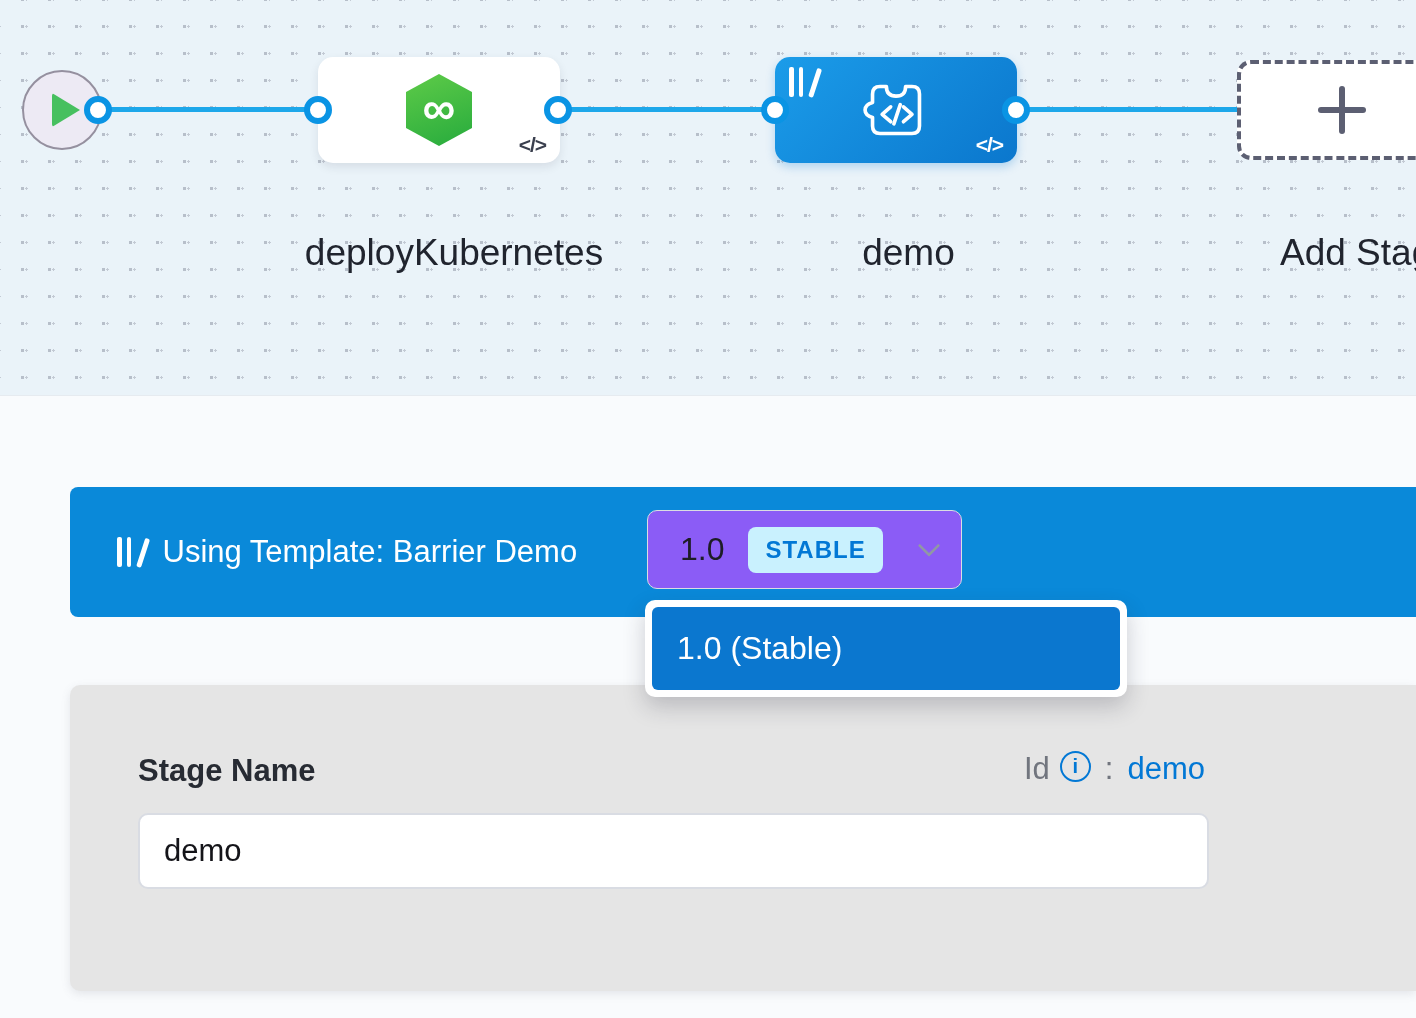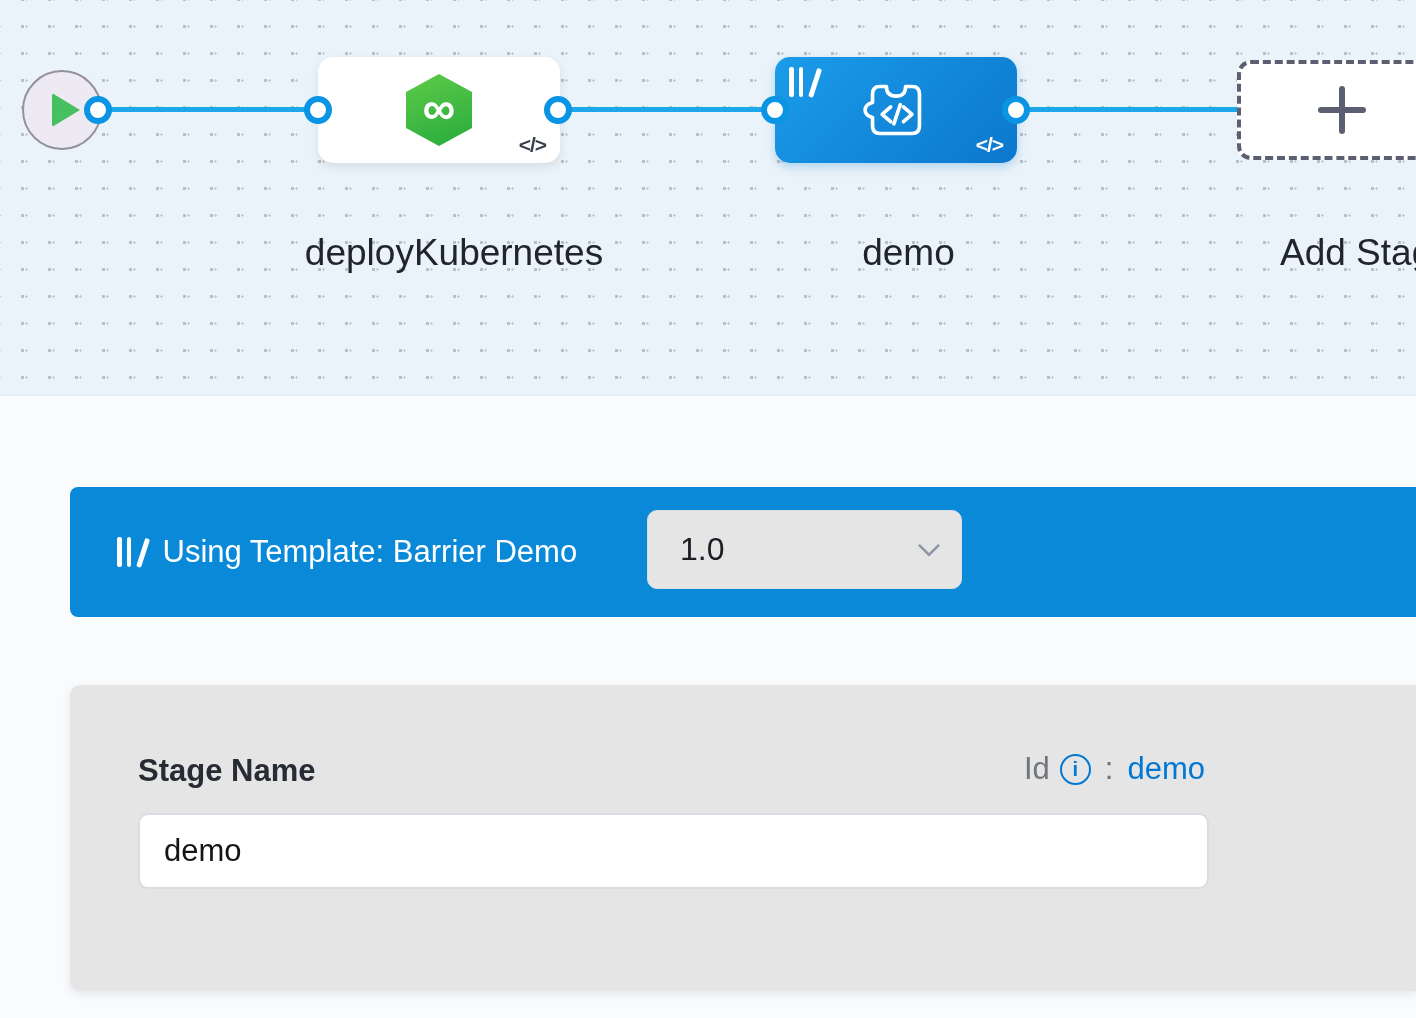--- a/index.html
+++ b/index.html
@@ -64,21 +64,21 @@
   .label-add { left:1256px; width:260px; white-space:nowrap; text-align:left; }
 
   
   .banner {
     position:absolute; left:70px; top:487px; width:1346px; height:130px;
     background:#0a89d9; border-radius:8px 0 0 8px; display:flex; align-items:center;
     padding-left:47px; z-index:4;
   }
   .banner-text { color:#ffffff; font-size:31px; margin-left:22px; }
   .version-select {
-    position:absolute; left:577px; top:23px; width:315px; height:79px; background:#e5e5e5;
+    position:absolute; left:577px; top:23px; width:315px; height:79px; background:#8b5cf6;
     border:1px solid #dadde3; border-radius:10px; display:flex; align-items:center;
     padding:0 24px 0 32px; cursor:pointer;
   }
   .version-num { font-size:32px; color:#1d1d26; font-weight:500; }
   .version-badge {
     margin-left:24px; background:#c9f1fe; color:#0278d5; font-size:24px; font-weight:bold;
     letter-spacing:1px; padding:9px 17px; border-radius:8px;
   }
   .chevron { margin-left:auto; width:16px; height:16px; border-right:3.5px solid #9097a6;
     border-bottom:3.5px solid #9097a6; transform:rotate(45deg) translate(-3px,-3px); border-radius:1px; }
@@ -92,21 +92,21 @@
     width:100%; height:100%; background:#0b77cf; border-radius:6px; color:#ffffff;
     font-size:32px; display:flex; align-items:center; padding-left:25px; cursor:pointer;
   }
 
   
   .panel {
     position:absolute; left:70px; top:685px; width:1346px; height:306px; background:#e5e5e5;
     border-radius:10px 0 0 10px; box-shadow:0 3px 10px rgba(96,97,112,.14); z-index:3;
   }
   .field-label { position:absolute; left:68px; top:68px; font-size:31px; font-weight:600; color:#272b33; }
-  .id-row { position:absolute; right:211px; top:66px; font-size:31px; color:#71757e; display:flex; align-items:center; }
+  .id-row { position:absolute; right:211px; top:66px; font-size:31px; color:#71757e; display:flex; }
   .info-icon {
     display:inline-flex; align-items:center; justify-content:center; width:31px; height:31px;
     border:2.5px solid #0278d5; border-radius:50%; color:#0278d5; font-size:20px; font-weight:bold;
     margin:0 14px 0 10px; cursor:pointer; font-style:normal;
   }
   .id-sep { margin-right:14px; }
   .id-link { color:#0278d5; font-weight:500; text-decoration:none; cursor:pointer; }
   .stage-input {
     position:absolute; left:68px; top:128px; width:1071px; height:76px; border:2px solid #d9dce3;
     border-radius:10px; font-size:31px; color:#141419; padding:0 24px;
@@ -166,24 +166,28 @@
 
   <div class="banner">
     <span class="tpl-bars">
         <i></i>
         <i></i>
         <i></i>
       </span>
     <span class="banner-text">Using Template: Barrier Demo</span>
     <div class="version-select">
       <span class="version-num">1.0</span>
+      <span class="version-badge">STABLE</span>
       <span class="chevron"></span>
     </div>
   </div>
 
+  <div class="dropdown">
+    <div class="dropdown-item">1.0 (Stable)</div>
+  </div>
 
   <div class="panel">
     <div class="field-label">Stage Name</div>
     <div class="id-row">
       <span>Id</span>
       <span class="info-icon">i</span>
       <span class="id-sep">:</span>
       <a class="id-link">demo</a>
     </div>
     <input class="stage-input" type="text" value="demo" style="">

